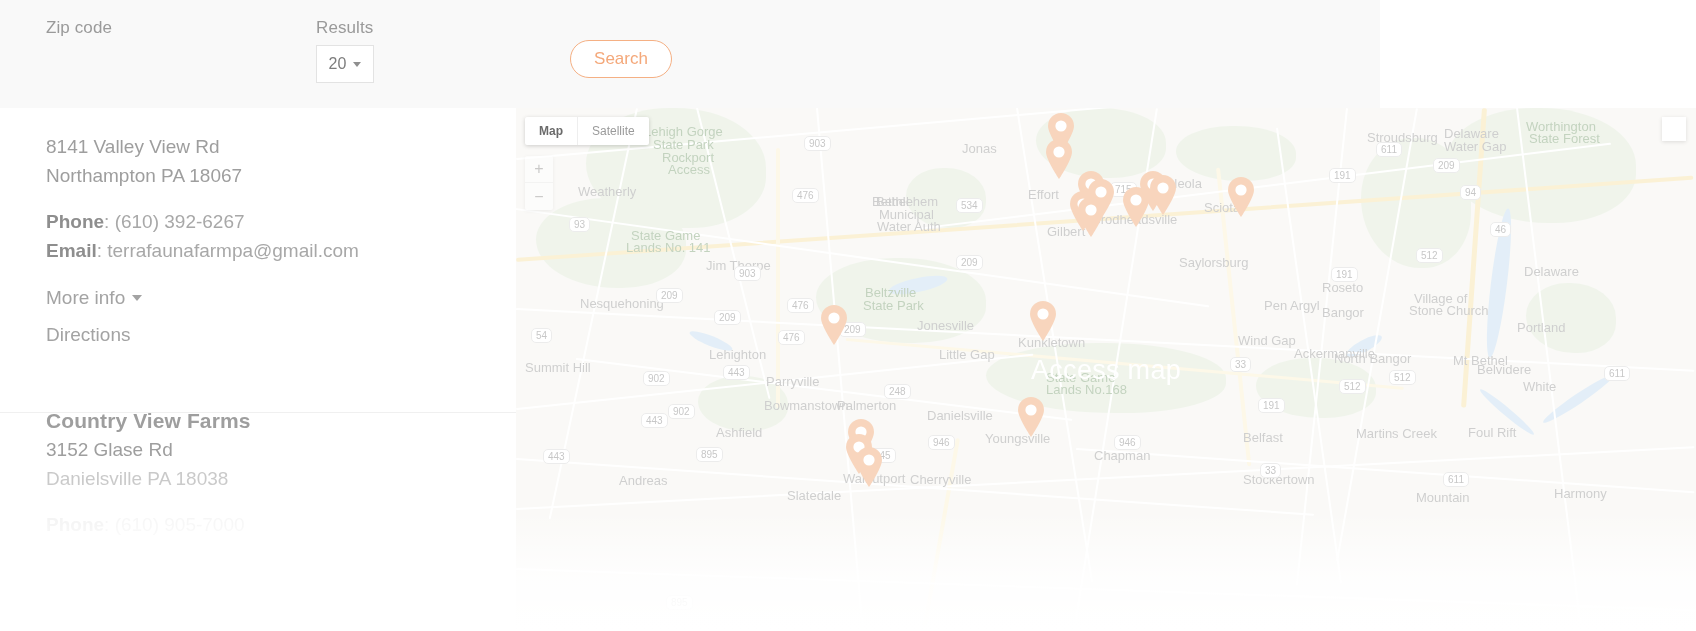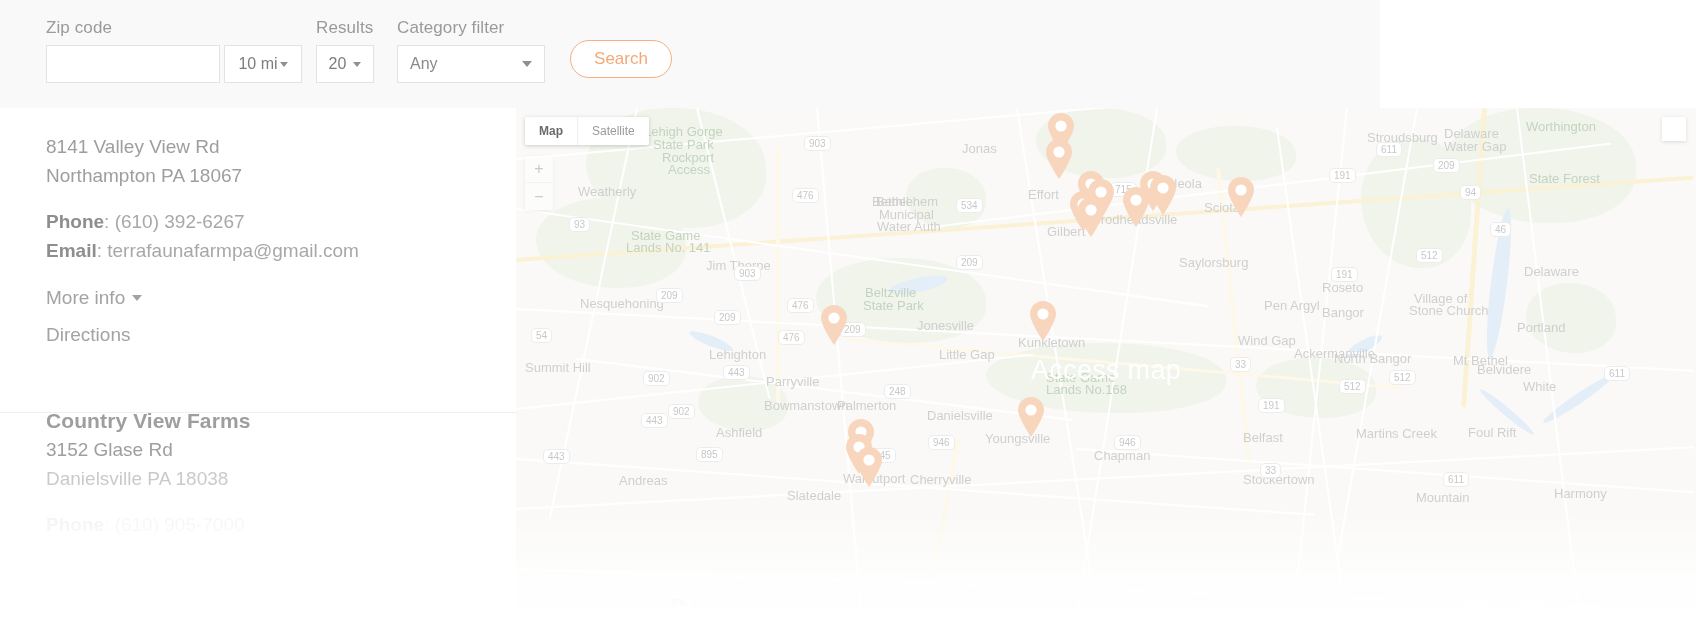--- a/index.html
+++ b/index.html
@@ -192,48 +192,32 @@
 </style>
 </head>
 <body>
 
 <div class="page">
 
   <div class="searchbar">
 
     <div class="field-group" style="left:46px; top:18px;">
       <span class="field-label">Zip code</span>
-      <div class="field-row">
-        <input class="txt-input" type="text" placeholder="" style="">
-        <div class="mini-select dist">
-          <span>10 mi</span>
-          <span class="caret sm"></span>
-        </div>
-      </div>
     </div>
 
     <div class="field-group" style="left:316px; top:18px;">
       <span class="field-label">Results</span>
       <div class="field-row">
         <div class="mini-select res">
           <span>20</span>
           <span class="caret sm"></span>
         </div>
       </div>
     </div>
 
-    <div class="field-group" style="left:397px; top:18px;">
-      <span class="field-label">Category filter</span>
-      <div class="field-row">
-        <div class="wide-select">
-          <span>Any</span>
-          <span class="caret"></span>
-        </div>
-      </div>
-    </div>
 
     <div class="search-btn">Search</div>
   </div>
 
   <div class="results">
 
     <div class="listing first">
       <div class="addr-line">8141 Valley View Rd</div>
       <div class="addr-line">Northampton PA 18067</div>
       <div class="contact-block">
@@ -330,21 +314,21 @@
         <div class="place-label" style="left: 446px; top: 33px;">Jonas</div>
         <div class="place-label" style="left: 512px; top: 79px;">Effort</div>
         <div class="place-label" style="left: 652px; top: 68px;">Neola</div>
         <div class="place-label" style="left: 576px; top: 104px;">Brodheadsville</div>
         <div class="place-label" style="left: 531px; top: 116px;">Gilbert</div>
         <div class="place-label" style="left: 672px; top: 92px; margin-left: 16px;">Sciota</div>
         <div class="place-label" style="left: 851px; top: 22px;">Stroudsburg</div>
         <div class="place-label" style="left: 928px; top: 18px;">Delaware</div>
         <div class="place-label" style="left: 928px; top: 31px;">Water Gap</div>
         <div class="place-label park" style="left: 1010px; top: 11px;">Worthington</div>
-        <div class="place-label park" style="left: 1013px; top: 23px; margin-top: 40px;">State Forest</div>
+        <div class="place-label park" style="left: 1013px; top: 23px;">State Forest</div>
         <div class="place-label" style="left: 663px; top: 147px;">Saylorsburg</div>
         <div class="place-label" style="left: 818px; top: 243px;">North Bangor</div>
         <div class="place-label" style="left: 937px; top: 245px;">Mt Bethel</div>
         <div class="place-label" style="left: 1001px; top: 212px;">Portland</div>
         <div class="place-label" style="left: 806px; top: 172px;">Roseto</div>
         <div class="place-label" style="left: 748px; top: 190px;">Pen Argyl</div>
         <div class="place-label" style="left: 806px; top: 197px;">Bangor</div>
         <div class="place-label" style="left: 722px; top: 225px;">Wind Gap</div>
         <div class="place-label" style="left: 898px; top: 183px;">Village of</div>
         <div class="place-label" style="left: 893px; top: 195px;">Stone Church</div>

